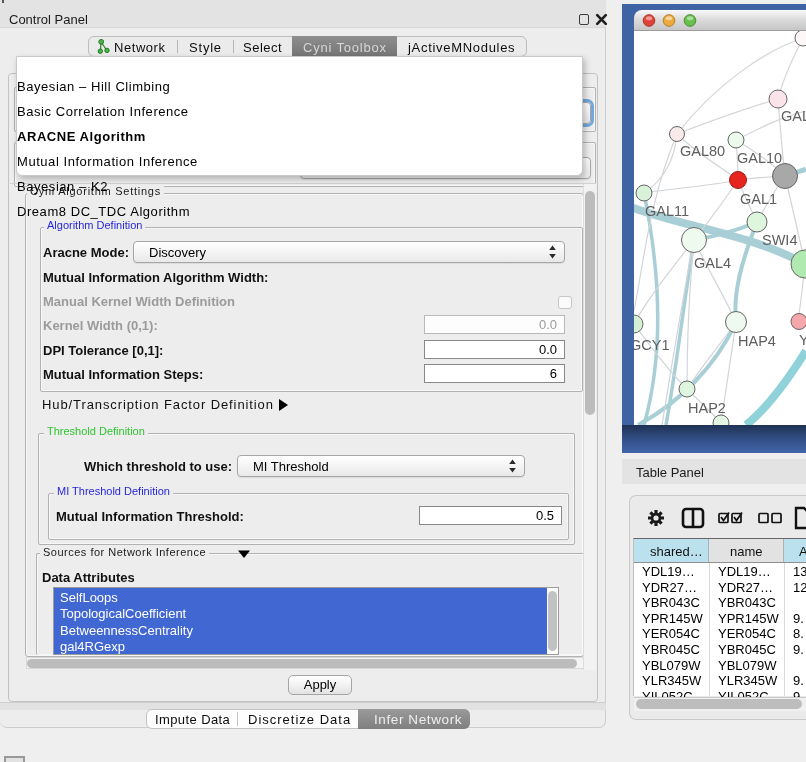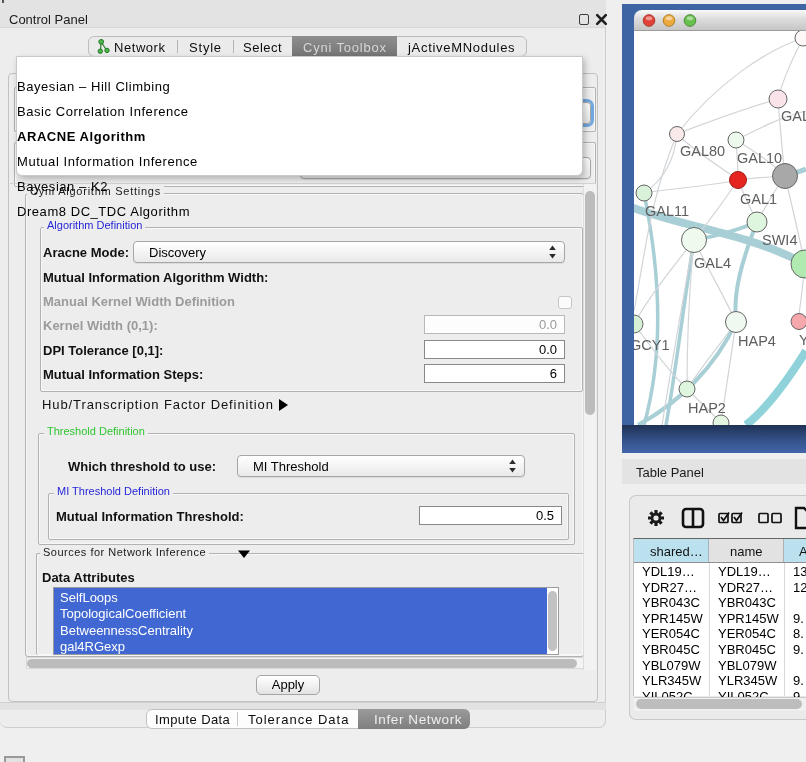--- a/index.html
+++ b/index.html
@@ -92,21 +92,21 @@
   <div class="fld" style="left:424px;top:364px;width:132px;">6</div>
 
   <div class="ab lbl" style="left:42px;top:397px;letter-spacing:0.9px;">Hub/Transcription Factor Definition</div>
   <svg class="ab" style="left:277px;top:398px;" width="12" height="14" viewBox="0 0 12 14">
     <path d="M2 1 L11 7 L2 13 Z" fill="#000"></path>
     </svg>
 
   <div class="gbox" style="left:38px;top:433px;width:535px;height:110px;"></div>
   <div class="gtitle lbl" style="left:44px;top:425px;color:#2fc52f;">Threshold Definition</div>
 
-  <div class="ab lbl b" style="left:68px;top:459px;text-align:center;">Which threshold to use:</div>
+  <div class="ab lbl b" style="left:84px;top:459px;text-align:center;">Which threshold to use:</div>
   <div class="combo" style="left:237px;top:455px;width:286px;">
     <span class="ct">MI Threshold</span>
     <svg class="ar" viewBox="0 0 9 16">
         <path d="M4.5 1.5 L7.8 6 H1.2 Z M4.5 14.5 L1.2 10 H7.8 Z" fill="#2a2a2a"></path>
       </svg>
   </div>
 
   <div class="gbox" style="left:48px;top:493px;width:519px;height:45px;"></div>
   <div class="gtitle lbl" style="left:54px;top:485px;color:#2626d8;">MI Threshold Definition</div>
   <div class="ab lbl b" style="left:56px;top:509px;">Mutual Information Threshold:</div>
@@ -128,32 +128,32 @@
   <div class="ab" style="left:27px;top:659px;width:550px;height:9px;border-radius:4.5px;background:#bcbcbc;"></div>
 
   <div class="ab" style="left:583px;top:184px;width:13px;height:486px;background:#f2f2f2;border-left:1px solid #ddd;box-sizing:border-box;"></div>
   <div class="ab" style="left:585px;top:191px;width:10px;height:224px;border-radius:5px;background:#bcbcbc;"></div>
 
   <div class="ab" id="popup" style="left:16px;top:56px;width:565px;height:118px;background:#ffffff;
        border:1px solid #c9c9c9;border-radius:0 0 6px 6px;
        box-shadow:2px 3px 6px rgba(0,0,0,0.25);"></div>
   <div class="ab" style="left:17px;top:74px;font-size:13px;color:#000;line-height:25px;letter-spacing:0.55px;">Bayesian – Hill Climbing<br>Basic Correlation Inference<br><b>ARACNE Algorithm</b><br>Mutual Information Inference<br>Bayesian – K2<br>Dream8 DC_TDC Algorithm</div>
 
-  <div class="ab" style="left:256px;top:675px;width:64px;height:20px;border:1px solid #a5a5a5;border-radius:5px;
+  <div class="ab" style="left:288px;top:675px;width:64px;height:20px;border:1px solid #a5a5a5;border-radius:5px;
        background:linear-gradient(#ffffff,#f2f2f2 50%,#e2e2e2);box-sizing:border-box;
        font-size:13px;color:#000;text-align:center;line-height:18px;">Apply</div>
 
   <div class="ab" style="left:0px;top:702px;width:606px;height:8px;background:#e2e2e2;border-top:1px solid #cfcfcf;box-sizing:border-box;"></div>
   <div class="ab" style="left:146px;top:709px;width:324px;height:20px;border:1px solid #c2c2c2;border-radius:6px;
        background:#fdfdfd;box-sizing:border-box;"></div>
   <div class="ab" style="left:358px;top:709px;width:112px;height:20px;border-radius:0 6px 6px 0;
        background:linear-gradient(#9a9a9a,#7f7f7f);"></div>
   <div class="ab" style="left:237px;top:712px;width:1px;height:14px;background:#c6c6c6;"></div>
   <div class="ab lbl" style="left:155px;top:712px;color:#0d0d0d;letter-spacing:0.4px;">Impute Data</div>
-  <div class="ab lbl" style="left:248px;top:712px;color:#0d0d0d;letter-spacing:1px;">Tolerance Data</div>
+  <div class="ab lbl" style="left:248px;top:712px;color:#0d0d0d;letter-spacing:1px;">Discretize Data</div>
   <div class="ab" style="left:374px;top:711.5px;font-size:13.5px;color:#efefef;white-space:nowrap;letter-spacing:0.6px;">Infer Network</div>
 
   <div class="ab" style="left:622px;top:4px;width:184px;height:449px;background:#3f64a3;"></div>
   <div class="ab" style="left:634px;top:10px;width:172px;height:21px;border-radius:8px 0 0 0;
        background:linear-gradient(#f9f9f9,#dcdcdc 45%,#c6c6c6);border-bottom:1px solid #9c9c9c;box-sizing:border-box;"></div>
   <svg class="ab" style="left:640px;top:13px;" width="60" height="15" viewBox="0 0 60 15">
     <circle cx="9" cy="7.5" r="5.8" fill="#e04238" stroke="#a83228" stroke-width="1"></circle>
     <ellipse cx="9" cy="5.2" rx="3.2" ry="2" fill="rgba(255,255,255,0.45)"></ellipse>
     <circle cx="29" cy="7.5" r="5.8" fill="#eca93c" stroke="#b07f1e" stroke-width="1"></circle>
     <ellipse cx="29" cy="5.2" rx="3.2" ry="2" fill="rgba(255,255,255,0.5)"></ellipse>

